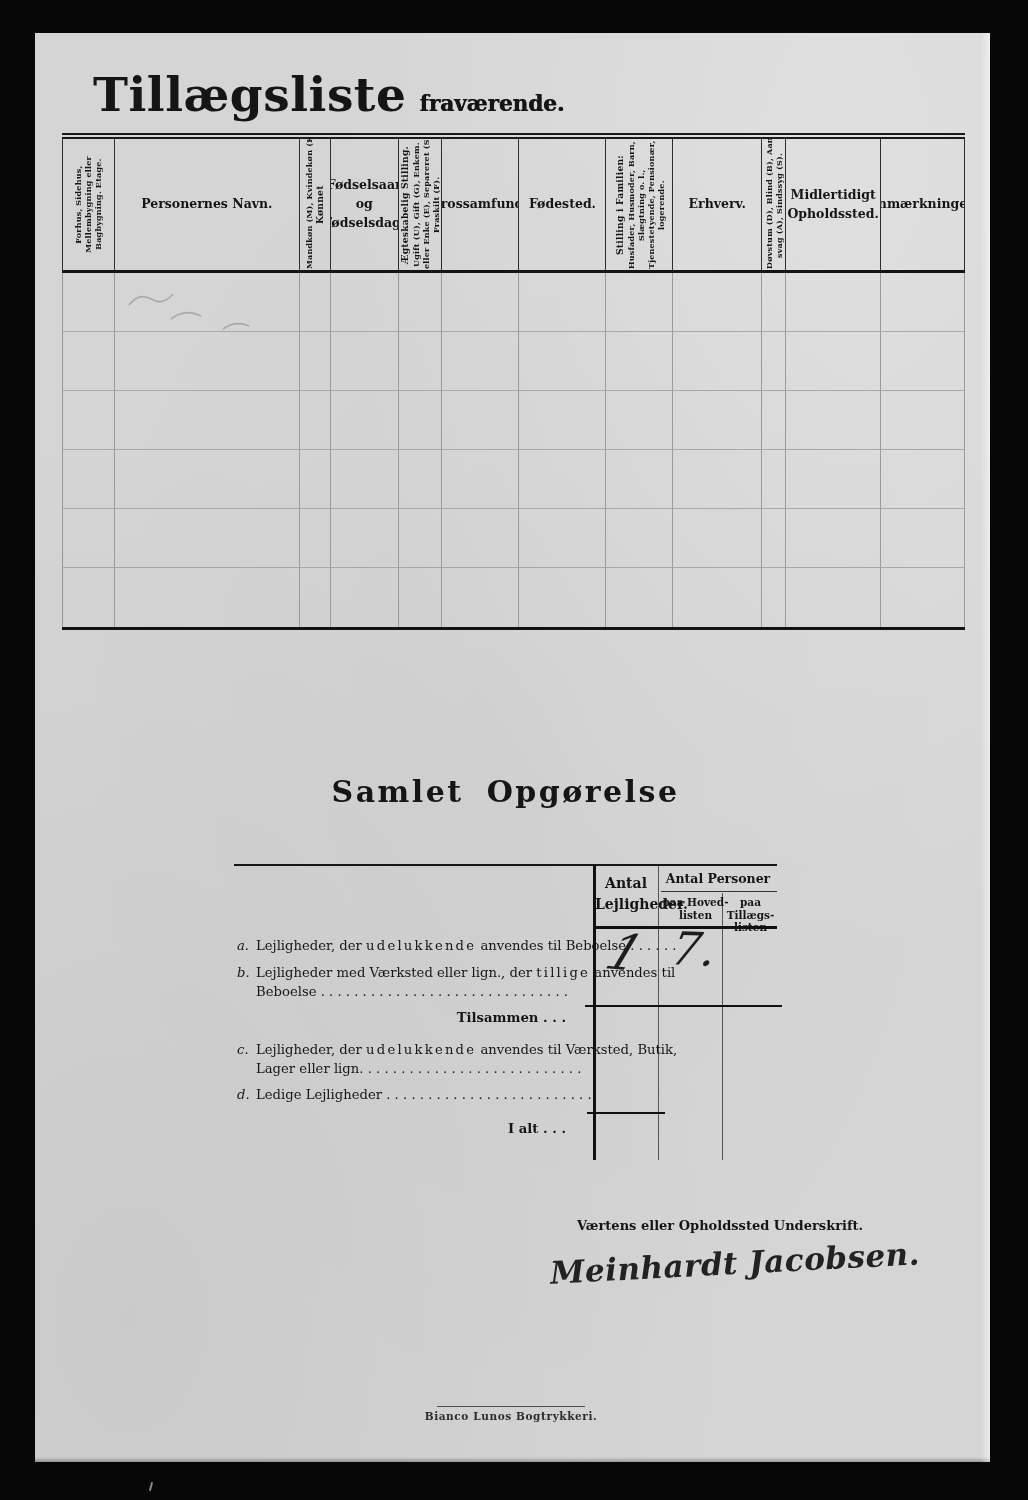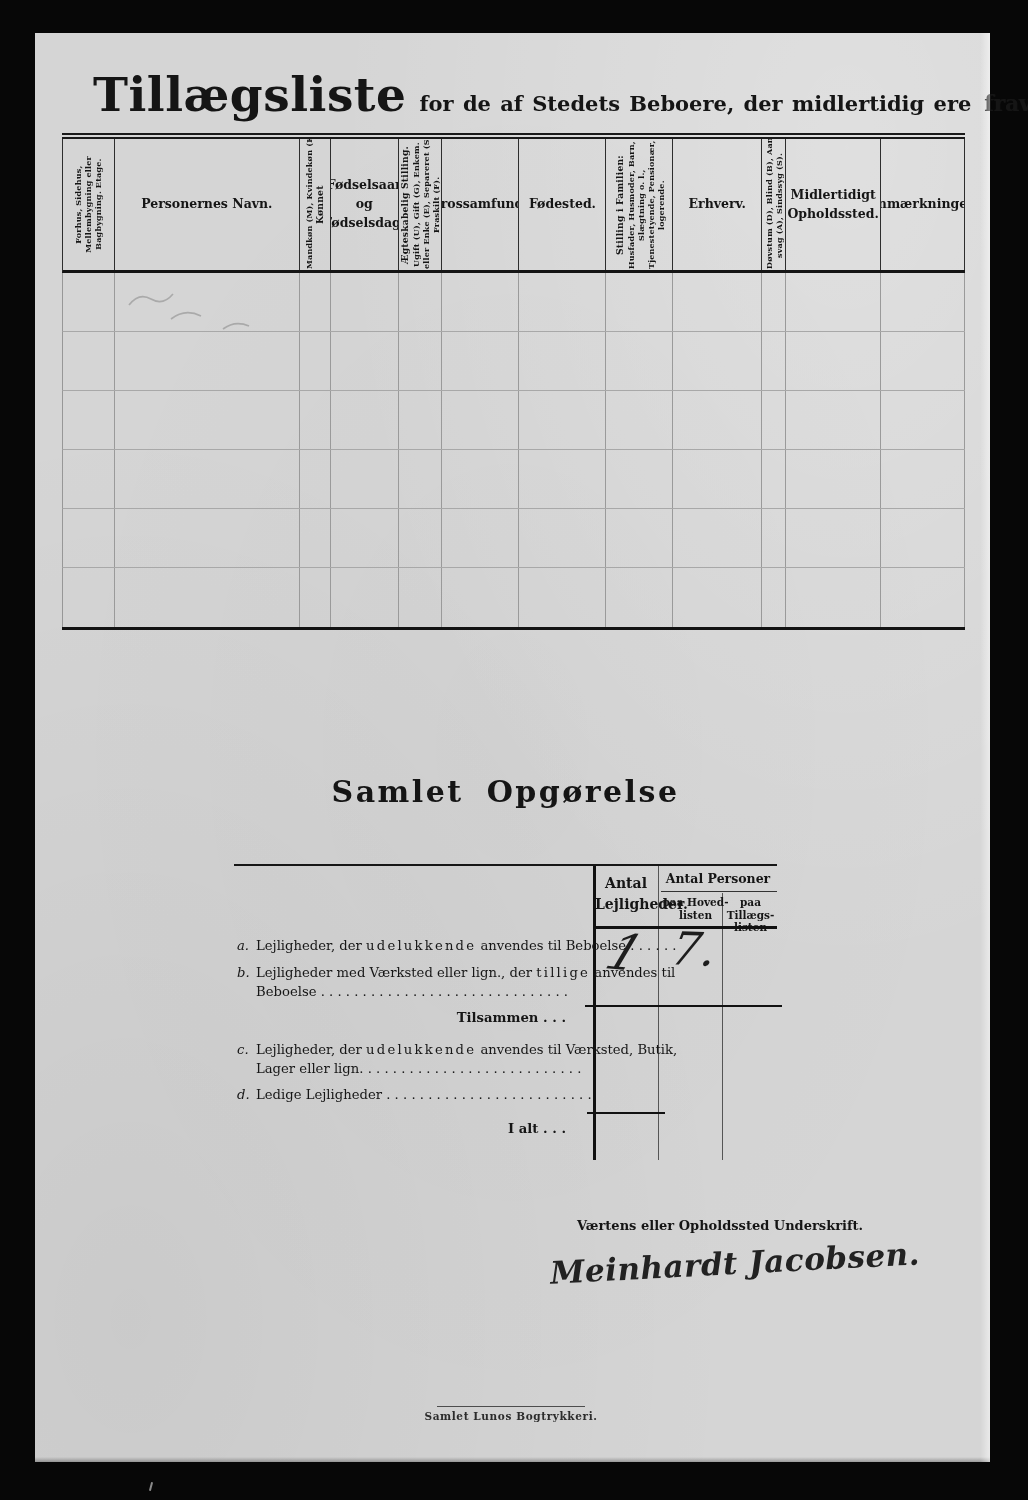--- a/index.html
+++ b/index.html
@@ -77,21 +77,20 @@
   .tick{position:absolute;left:150px;top:1482px;width:2px;height:9px;background:#8a8a8a;transform:rotate(14deg);}
 </style>
 </head>
 <body>
 
 <div class="page">
   <div class="paper">
 
     <div class="title">
       <span class="t-main">Tillægsliste</span>
-      <span class="t-rest">for de af Stedets Beboere, der midlertidig ere</span>
       <span class="t-emph">fraværende.</span>
     </div>
 
     <div class="main-table">
       <div class="rule-top"></div>
       <div class="mt-header">
           <div class="hcell" style="width: 52px;">
             <div class="vtext">
               <span class="hline">Forhus, Sidehus,</span>
               <span class="hline">Mellembygning eller</span>
@@ -309,16 +308,16 @@
           <div class="label-row right" style="top: 255px;">
             <div class="lline">I alt . . .</div>
           </div>
         </div>
     </div>
 
     <div class="sig-label">Værtens eller Opholdssted Underskrift.</div>
     <div class="sig-name hand">Meinhardt Jacobsen.</div>
 
     <div class="printer-rule"></div>
-    <div class="printer">Samlet Lunos Bogtrykkeri.</div>
+    <div class="printer">Bianco Lunos Bogtrykkeri.</div>
   </div>
   <div class="tick"></div>
 </div>
 
 </body></html>

